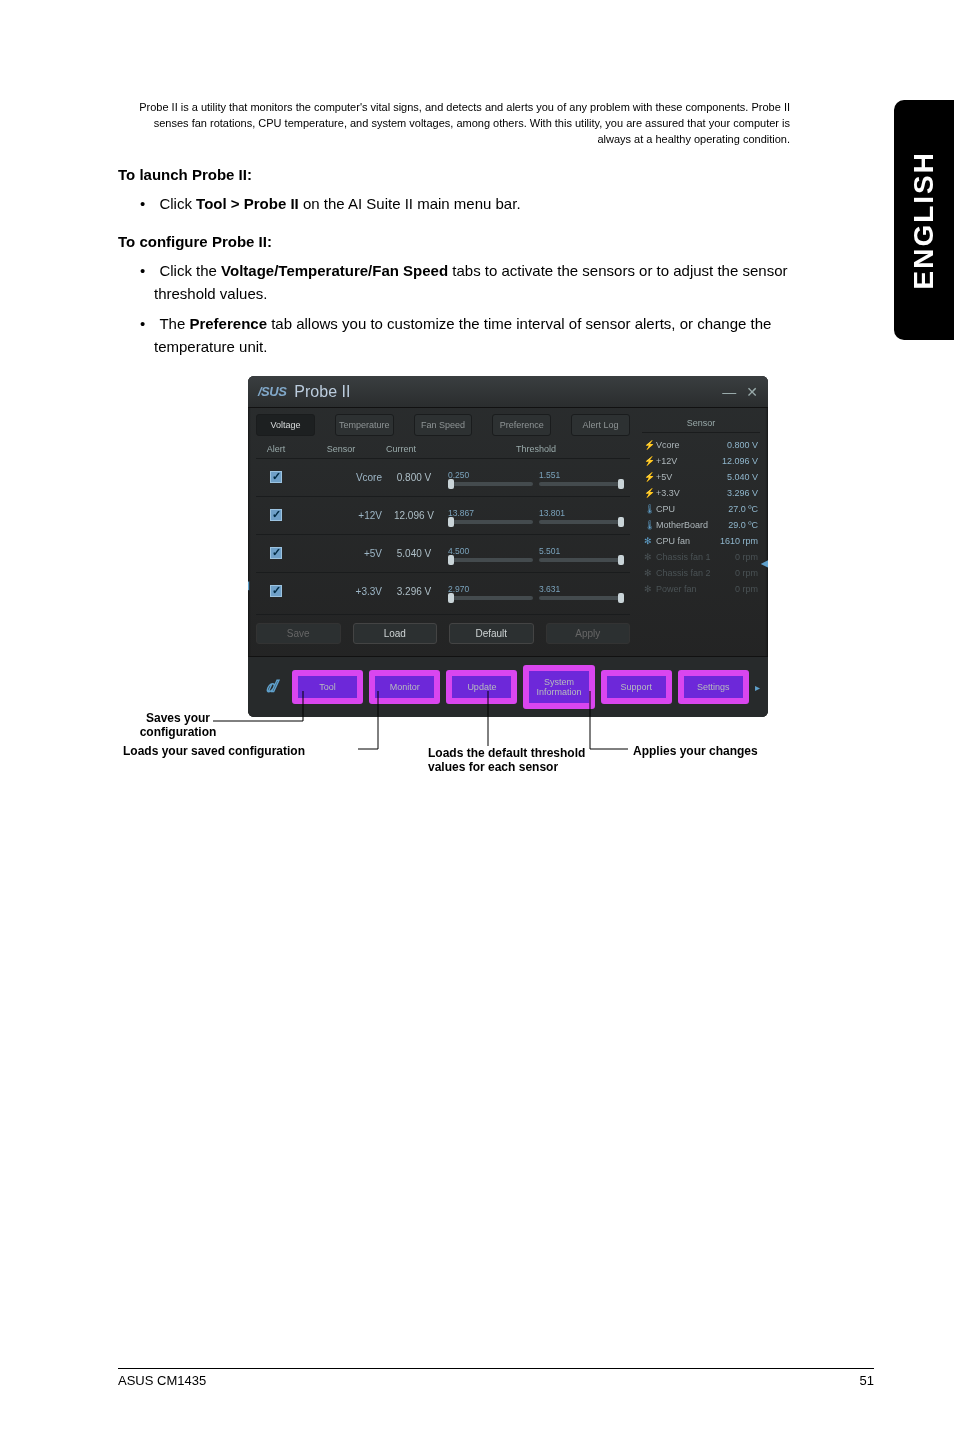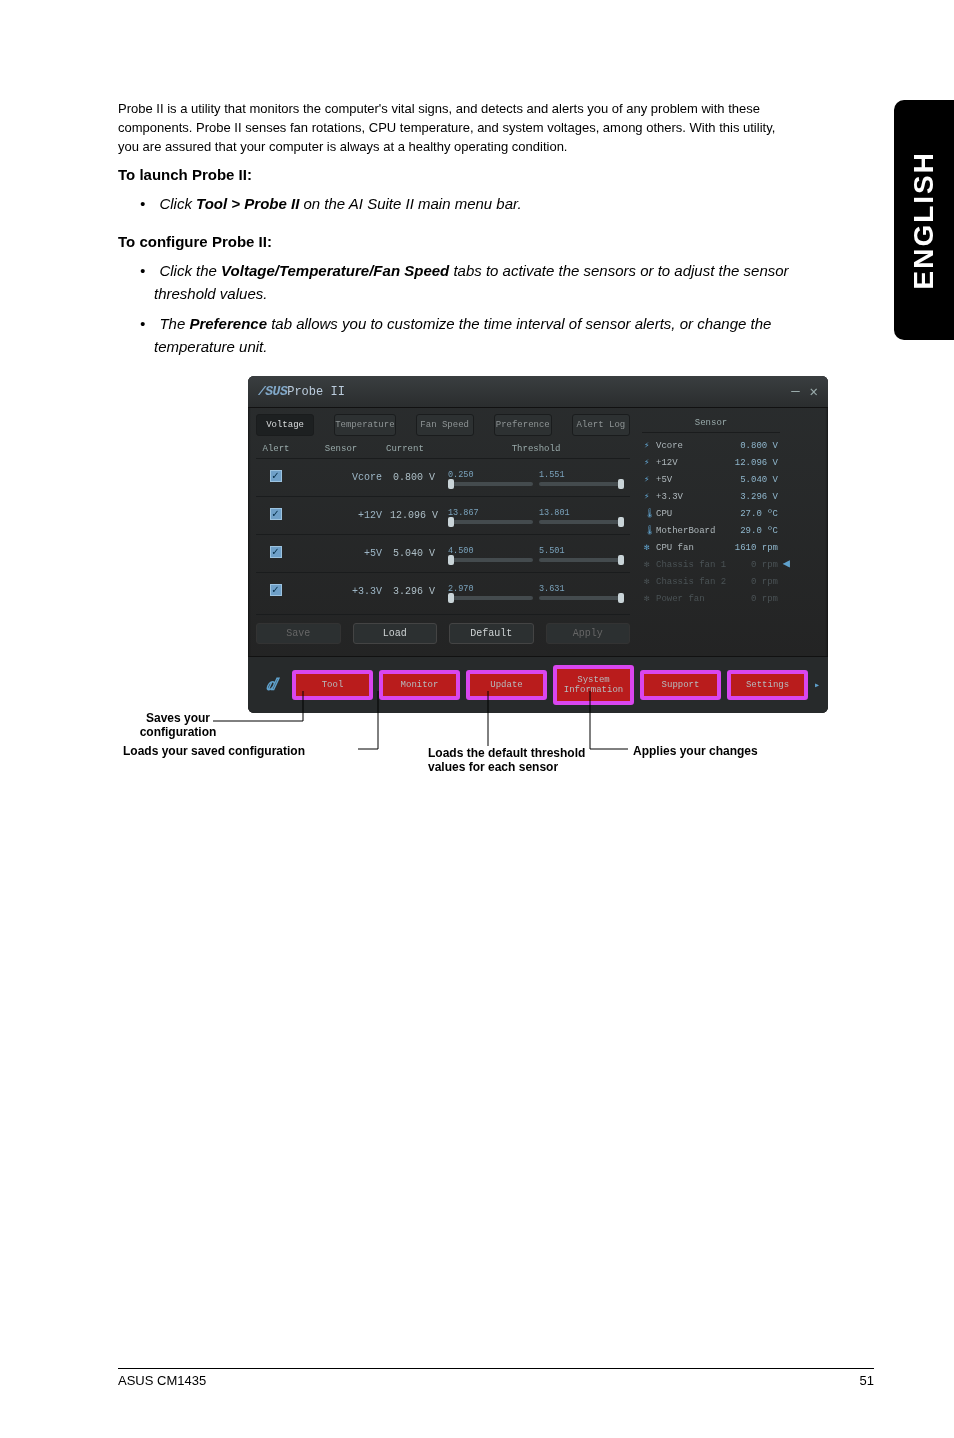--- a/index.html
+++ b/index.html
@@ -34,34 +34,34 @@
   }
   .content {
     padding: 100px 80px 0 118px;
     width: 870px;
   }
   h2 {
     font-size: 18px;
     margin-bottom: 8px;
   }
   .body-text {
-    font-size: 13px;
+    font-size: 11px;
     line-height: 1.45;
-    margin-bottom: 9px;
+    margin-bottom: 18px;
+    text-align: right;
   }
   .sub-head {
     font-size: 15px;
     font-weight: bold;
     margin-bottom: 10px;
     margin-top: 6px;
   }
   ul.doc-list {
     list-style: none;
     margin-bottom: 18px;
-    font-style: italic;
   }
   ul.doc-list li {
     font-size: 15px;
     line-height: 1.5;
     padding-left: 36px;
     text-indent: -14px;
     margin-bottom: 8px;
   }
   ul.doc-list li::before {
     content: "• ";
@@ -69,45 +69,44 @@
   }
   .b { font-weight: bold; }
 
   
   .probe-wrap {
     position: relative;
     margin: 18px 0 0 130px;
     width: 540px;
   }
   .probe-window {
-    width: 580px;
+    width: 520px;
     background: linear-gradient(#2a2d2e, #222);
     border-radius: 6px;
     color: #cfd3d4;
     font-size: 10px;
     box-shadow: 0 0 3px #000 inset;
     overflow: hidden;
-    font-family: Liberation Mono, monospace;
   }
   .titlebar {
     height: 32px;
     display: flex;
     align-items: center;
     padding: 0 10px;
     background: linear-gradient(#3a3e40, #2a2d2e);
     border-bottom: 1px solid #111;
   }
   .asus-logo {
     font-weight: bold;
     font-style: italic;
     font-size: 13px;
     color: #81a8c9;
     letter-spacing: -0.5px;
   }
-  .title-text { color: #bcd; font-size: 12px; }
+  .title-text { margin-left: 8px; color: #bcd; font-size: 16px; }
   .titlebar .winbtns {
     margin-left: auto;
     color: #9aa;
     font-size: 14px;
     display: flex;
     gap: 10px;
   }
   .main-row { display: flex; }
   .left-panel {
     width: 390px;
@@ -240,22 +239,22 @@
     color: #5fa1cc;
     font-style: italic;
     font-weight: bold;
     font-size: 16px;
     text-align: center;
   }
   .tool-btn {
     flex: 1;
     padding: 6px 0;
     text-align: center;
-    background: #b91c1c;
-    border: 4px solid #d946ef;
+    background: #6d28d9;
+    border: 6px solid #d946ef;
     border-radius: 3px;
     font-size: 9px;
     color: #b6bcbe;
   }
   .callout {
     position: absolute;
     font-size: 12px;
     font-weight: bold;
   }
   svg.leader {

